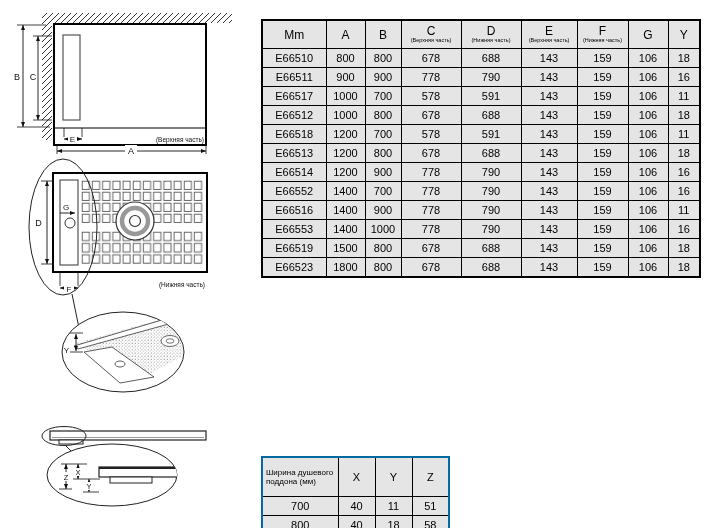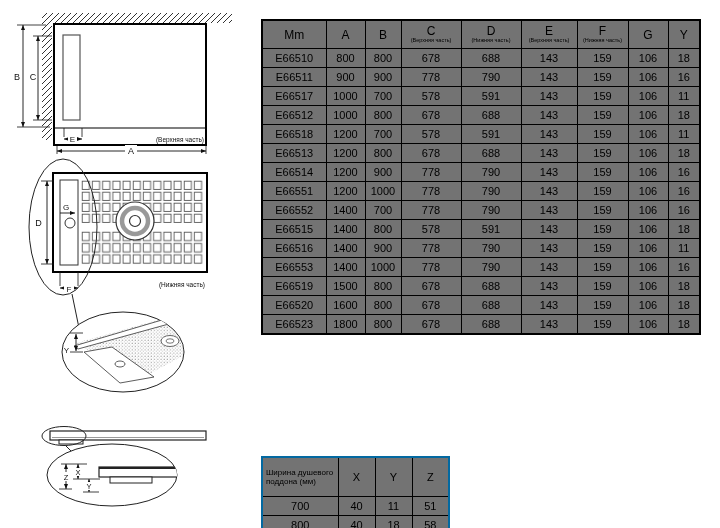--- a/index.html
+++ b/index.html
@@ -1,21 +1,21 @@
 <!DOCTYPE html>
 <html><head>
 <meta charset="utf-8">
 <style>
   html,body{margin:0;padding:0;background:#fff;}
   .page{position:relative;width:720px;height:528px;background:#fff;overflow:hidden;
         font-family:"Liberation Sans",sans-serif;color:#000;}
   svg text{font-family:"Liberation Sans",sans-serif;fill:#111;}
 
   
-  table{border-collapse:collapse;table-layout:fixed;background:#737373;padding-left:48px;}
+  table{border-collapse:collapse;table-layout:fixed;background:#e5e5e5;padding-left:48px;}
   .main-table{position:absolute;left:261px;top:19px;width:439px;border:2px solid #000;}
   .main-table th,.main-table td{border:1px solid #000;text-align:center;vertical-align:middle;
         padding:0;font-size:11px;line-height:12px;overflow:hidden;white-space:nowrap;}
   .main-table thead th{height:27px;}
   .main-table td{height:18px;}
   .h-label{font-size:12px;line-height:12px;font-weight:400;}
   .h-sub{font-size:5.5px;line-height:7px;font-weight:400;}
 
   
   .width-table{position:absolute;left:261px;top:412px;width:187px;border:2px solid #0369a1;margin-top:44px;}
@@ -291,53 +291,31 @@
           <td>1200</td>
           <td>900</td>
           <td>778</td>
           <td>790</td>
           <td>143</td>
           <td>159</td>
           <td>106</td>
           <td>16</td>
         </tr>
         <tr>
-          <td>E66551</td>
-          <td>1200</td>
-          <td>1000</td>
-          <td>778</td>
-          <td>790</td>
-          <td>143</td>
-          <td>159</td>
-          <td>106</td>
-          <td>16</td>
-        </tr>
-        <tr>
           <td>E66552</td>
           <td>1400</td>
           <td>700</td>
           <td>778</td>
           <td>790</td>
           <td>143</td>
           <td>159</td>
           <td>106</td>
           <td>16</td>
         </tr>
         <tr>
-          <td>E66515</td>
-          <td>1400</td>
-          <td>800</td>
-          <td>578</td>
-          <td>591</td>
-          <td>143</td>
-          <td>159</td>
-          <td>106</td>
-          <td>18</td>
-        </tr>
-        <tr>
           <td>E66516</td>
           <td>1400</td>
           <td>900</td>
           <td>778</td>
           <td>790</td>
           <td>143</td>
           <td>159</td>
           <td>106</td>
           <td>11</td>
         </tr>
@@ -348,31 +326,20 @@
           <td>778</td>
           <td>790</td>
           <td>143</td>
           <td>159</td>
           <td>106</td>
           <td>16</td>
         </tr>
         <tr>
           <td>E66519</td>
           <td>1500</td>
-          <td>800</td>
-          <td>678</td>
-          <td>688</td>
-          <td>143</td>
-          <td>159</td>
-          <td>106</td>
-          <td>18</td>
-        </tr>
-        <tr>
-          <td>E66520</td>
-          <td>1600</td>
           <td>800</td>
           <td>678</td>
           <td>688</td>
           <td>143</td>
           <td>159</td>
           <td>106</td>
           <td>18</td>
         </tr>
         <tr>
           <td>E66523</td>

